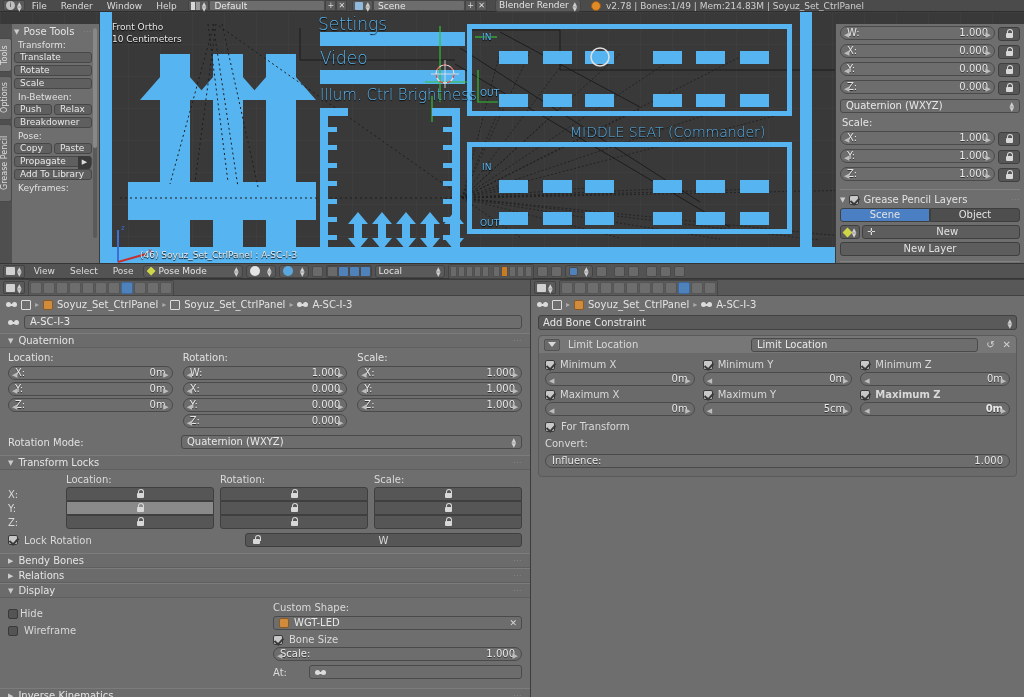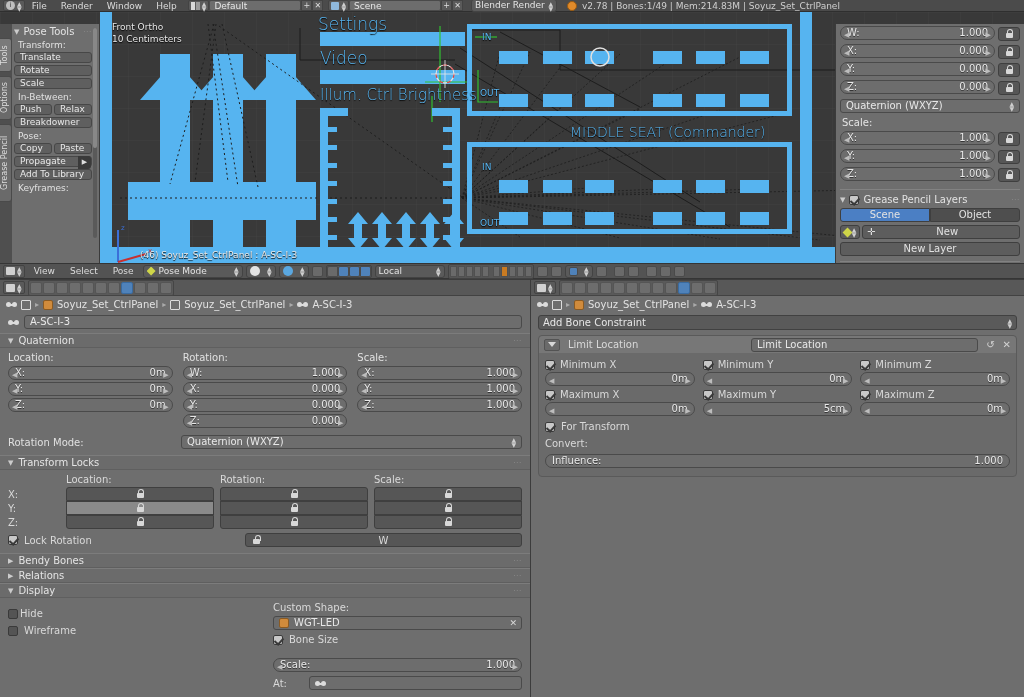--- a/index.html
+++ b/index.html
@@ -212,21 +212,21 @@
     <div class="mi">Window</div>
     <div class="mi">Help</div>
 
     <div class="iconbox" style="margin-left:4px;">
       <span style="display:flex;gap:1px;">
         <span style="width:4px;height:8px;background:#d8d8d8;display:inline-block;"></span>
         <span style="width:4px;height:8px;background:#9a9a9a;display:inline-block;"></span>
       </span>
       <span class="dd-arrows">▲<br>▼</span>
     </div>
-    <div class="searchfield" style="width:92px;">Default</div>
+    <div class="searchfield" style="width:116px;">Default</div>
     <div class="plusbtn">+</div>
     <div class="xbtn">✕</div>
 
     <div class="iconbox" style="margin-left:5px;">
       <span style="width:8px;height:8px;background:#8fb9dd;display:inline-block;border-radius:1px;"></span>
       <span class="dd-arrows">▲<br>▼</span>
     </div>
     <div class="searchfield" style="width:92px;">Scene</div>
     <div class="plusbtn">+</div>
     <div class="xbtn">✕</div>
@@ -889,21 +889,21 @@
           <span style="font-size:10px;">Wireframe</span>
         </div>
       </div>
       <div style="flex:1;">
         <div style="font-size:10px;margin-bottom:3px;">Custom Shape:</div>
         <div class="fieldflat" style="gap:5px;position:relative;">
           <span class="cube-ic"></span>
           <span>WGT-LED</span>
           <span style="position:absolute;right:4px;color:#d8d8d8;font-size:9px;">✕</span>
         </div>
-        <div style="display:flex;align-items:flex-end;gap:6px;margin:4px 0 13px 0;">
+        <div style="display:flex;align-items:flex-end;gap:6px;margin:4px 0 2px 0;">
           <span class="chk on"></span>
           <span style="font-size:10px;">Bone Size</span>
         </div>
         <div class="field">
           <span class="arrL">◀</span>
           <span class="lbl">Scale:</span>
           <span class="val">1.000</span>
           <span class="arrR">▶</span>
         </div>
         <div style="display:flex;align-items:center;gap:16px;margin-top:4px;">
@@ -1040,21 +1040,21 @@
                 <span class="chk on"></span>
                 <span style="font-size:10px;">Maximum Y</span>
               </div>
               <div class="field">
                 <span class="arrL">◀</span>
                 <span class="lbl"></span>
                 <span class="val">5cm</span>
                 <span class="arrR">▶</span>
               </div>
             </div>
-            <div style="flex:1;">
+            <div style="flex:1;font-weight:bold;">
               <div style="display:flex;align-items:center;gap:5px;margin-bottom:2px;">
                 <span class="chk on"></span>
                 <span style="font-size:10px;">Maximum Z</span>
               </div>
               <div class="field">
                 <span class="arrL">◀</span>
                 <span class="lbl"></span>
                 <span class="val">0m</span>
                 <span class="arrR">▶</span>
               </div>

